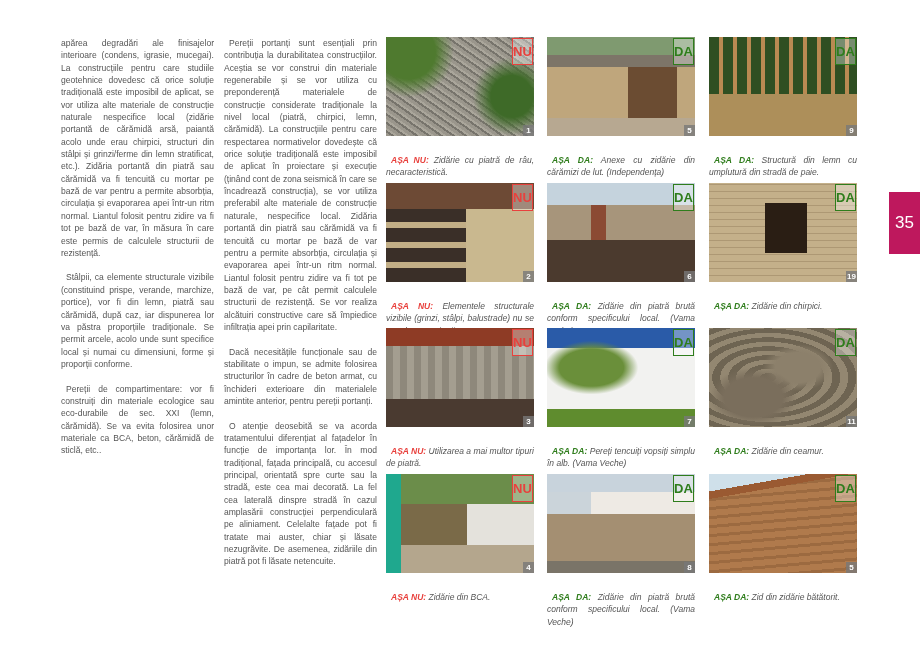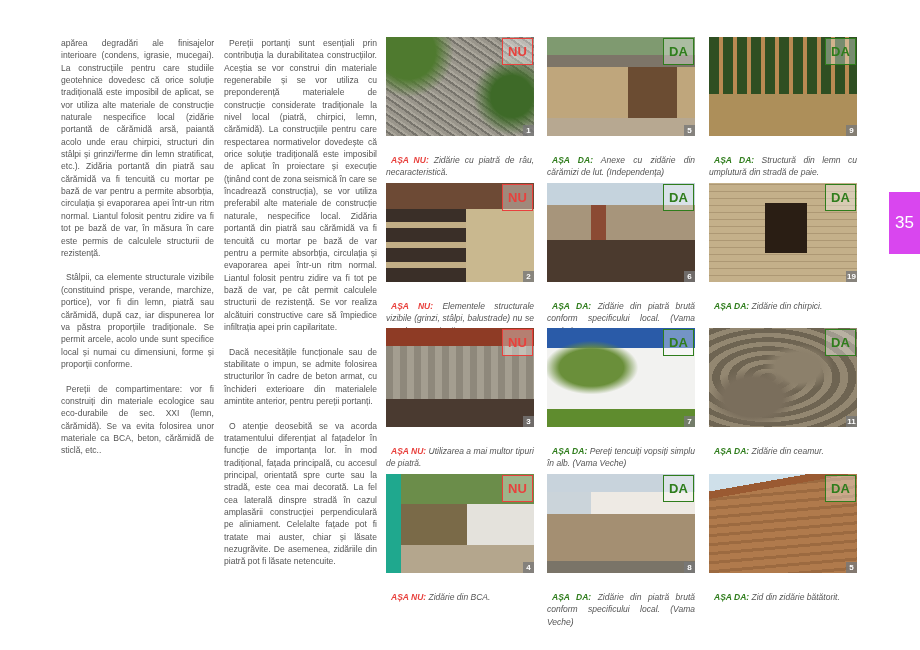--- a/index.html
+++ b/index.html
@@ -21,21 +21,21 @@
   .heading {
     font-weight: bold; font-style: italic; font-size: 12.3px; line-height: 18.1px;
     color: #555555; text-align: justify; margin-top: 16px; text-indent: 6px;
   }
 
   .fig { position: absolute; width: 148px; }
   .photo {
     position: relative; width: 148px; height: 99px; overflow: hidden;
   }
   .badge {
-    position: absolute; top: 1px; right: 1px; width: 31px; height: 27px;
+    position: absolute; top: 1px; right: 1px; width: 21px; height: 27px;
     box-sizing: border-box; font-weight: bold; font-size: 13px;
     display: flex; align-items: center; justify-content: center;
     background: rgba(255,255,255,0.35);
     text-align: right;
   }
   .badge.nu { border: 1.5px solid #e8413d; color: #e8413d; }
   .badge.da { border: 1.5px solid #2f7d1c; color: #2f7d1c; }
   .num {
     position: absolute; right: 0; bottom: 0; min-width: 9px; height: 11px;
     padding: 0 1px; background: rgba(120,120,120,0.8); color: #fff;
@@ -47,21 +47,21 @@
   }
   .caption .lbl { font-weight: bold; }
   .caption .lbl.nu { color: #e8413d; }
   .caption .lbl.da { color: #2f7d1c; }
 
   .c1 { left: 386px; } .c2 { left: 547px; } .c3 { left: 709px; }
   .r1 { top: 37px; } .r2 { top: 183px; } .r3 { top: 328px; } .r4 { top: 474px; }
 
   .page-tab {
     position: absolute; left: 889px; top: 192px; width: 31px; height: 62px;
-    background: #d946ef; color: #ffffff; font-size: 17px;
+    background: #be185d; color: #ffffff; font-size: 17px;
     display: flex; align-items: center; justify-content: center;
   }
 
   
   .p1 { background:
       radial-gradient(circle at 15% 15%, #4f7a2f 0 18%, transparent 30%),
       radial-gradient(circle at 85% 60%, #3e6a28 0 15%, transparent 28%),
       repeating-linear-gradient(35deg, #9a968c 0 3px, #77746c 3px 5px, #aaa69b 5px 7px),
       #8a877f; }
   .p2 { background:

